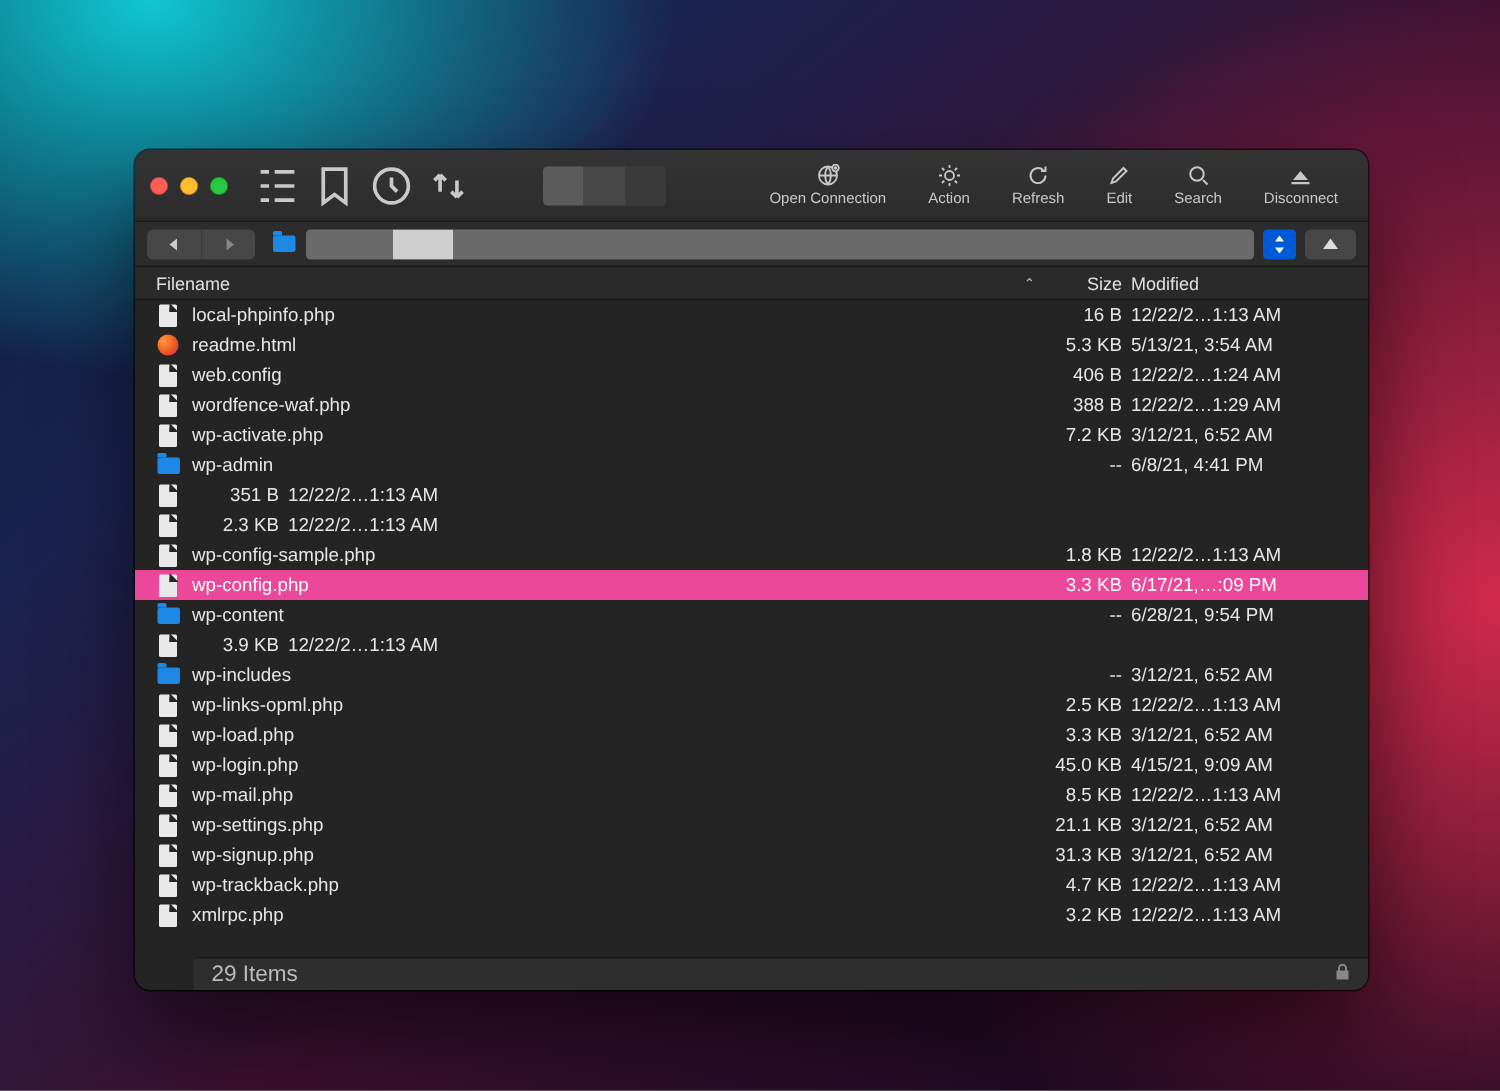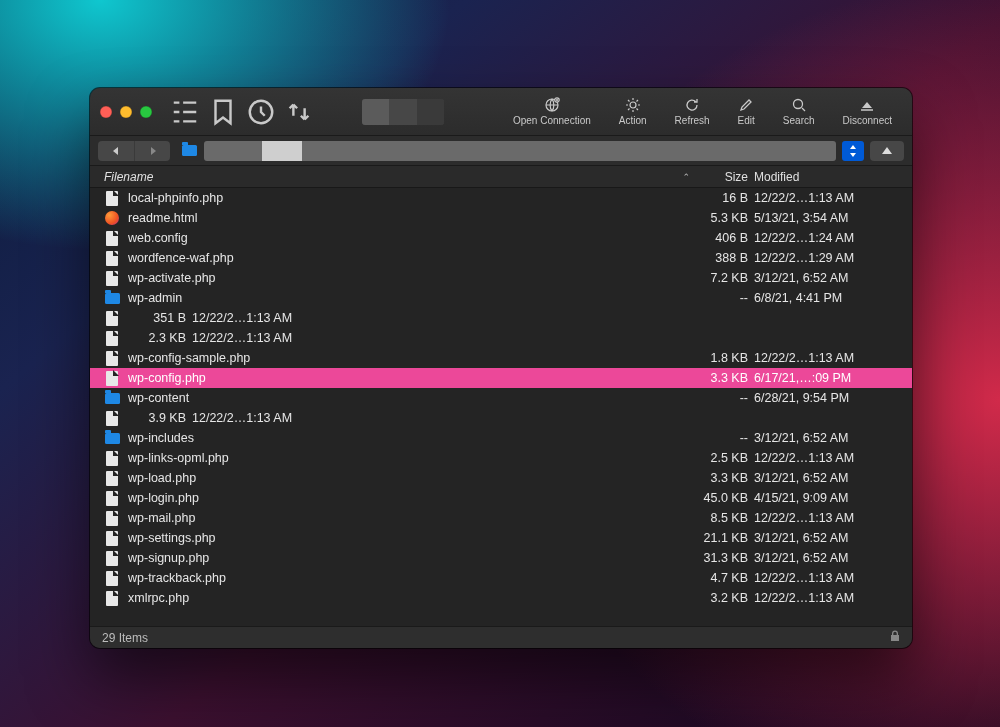--- a/index.html
+++ b/index.html
@@ -6,21 +6,21 @@
   html, body { width: 1000px; height: 727px; overflow: hidden; font-family: -apple-system, "Helvetica Neue", Arial, sans-serif; }
   body {
     background:
       radial-gradient(ellipse 700px 500px at 10% 0%, #0fc7cf 0%, rgba(15,199,207,0) 50%),
       radial-gradient(ellipse 800px 700px at 100% 55%, #d12a4a 0%, rgba(209,42,74,0) 60%),
       linear-gradient(140deg, #0a1c3c 0%, #1a2350 25%, #3c1030 55%, #11071e 100%);
     position: relative;
   }
   .window {
     position: absolute;
-    left: 90px; top: 88px;
+    left: 90px; top: 100px;
     width: 822px; height: 560px;
     background: #242424;
     border-radius: 10px;
     box-shadow: 0 30px 60px rgba(0,0,0,0.55), 0 0 0 1px rgba(0,0,0,0.6);
     display: flex; flex-direction: column;
     overflow: hidden;
     color: #ddd;
   }
   .titlebar {
     height: 48px;
@@ -72,37 +72,38 @@
     width:22px; height:20px; background:#005ad6; border-radius:3px; display:flex; align-items:center; justify-content:center;
   }
   .upbtn {
     width:34px; height:20px; background:#474747; border-radius:4px; display:flex; align-items:center; justify-content:center; color:#ddd;
   }
   .headerrow {
     height: 22px; background:#2a2a2a; display:flex; align-items:center; font-size:12px; color:#e0e0e0;
     border-bottom:1px solid #181818;
     padding: 0 10px 0 14px;
   }
-  .col-name { flex:1; display:flex; align-items:center; gap:4px;font-style:italic;}
+  .col-name { flex:1; display:flex; align-items:center; gap:4px;}
   .col-size { width:64px; text-align:right; padding-right:6px;}
   .col-mod  { width:148px; }
   .sort-caret { font-size:9px; color:#bbb; margin-left:4px;}
   .filelist { flex:1; overflow:hidden; font-size:12.5px; }
   .row {
     height:20px; display:flex; align-items:center; padding: 0 10px 0 14px; color:#e6e6e6;
   }
   .row.selected { background:#ec4899; color:#ffffff; }
   .row .ic { width:16px; height:16px; margin-right:8px; display:flex; align-items:center; justify-content:center; flex-shrink:0;}
   .row .nm { flex:1; white-space:nowrap; overflow:hidden; text-overflow:ellipsis; }
   .row .sz { width:64px; text-align:right; padding-right:6px; font-variant-numeric: tabular-nums; }
   .row .md { width:148px; white-space:nowrap; overflow:hidden; text-overflow:ellipsis; font-variant-numeric: tabular-nums;}
   .statusbar {
     height:22px; background:#2e2e2e; border-top:1px solid #1a1a1a;
-    display:flex; align-items:center; padding:0 12px; font-size:12px; color:#bcbcbc;
+    display:flex; align-items:center; padding:0 12px; font-size:15px; color:#bcbcbc;
     justify-content:space-between;
+    margin-left:39px;
   }
   
   .doc-white { width:12px; height:15px; background:#e8e8e8; border-radius:1px; position:relative; }
   .doc-white::after { content:""; position:absolute; right:-1px; top:-1px; border:3px solid transparent; border-left-color:#242424; border-bottom-color:#242424; }
   .folder { width:15px; height:11px; background:#1e88e5; border-radius:1.5px; position:relative; }
   .folder::before { content:""; position:absolute; left:0; top:-3px; width:6px; height:3px; background:#1e88e5; border-radius:1px 1px 0 0;}
   .ff { width:14px; height:14px; border-radius:50%; background: radial-gradient(circle at 30% 30%, #ff9a3a, #ef5223 60%, #b92a8a);}
 </style>
 </head>
 <body>

